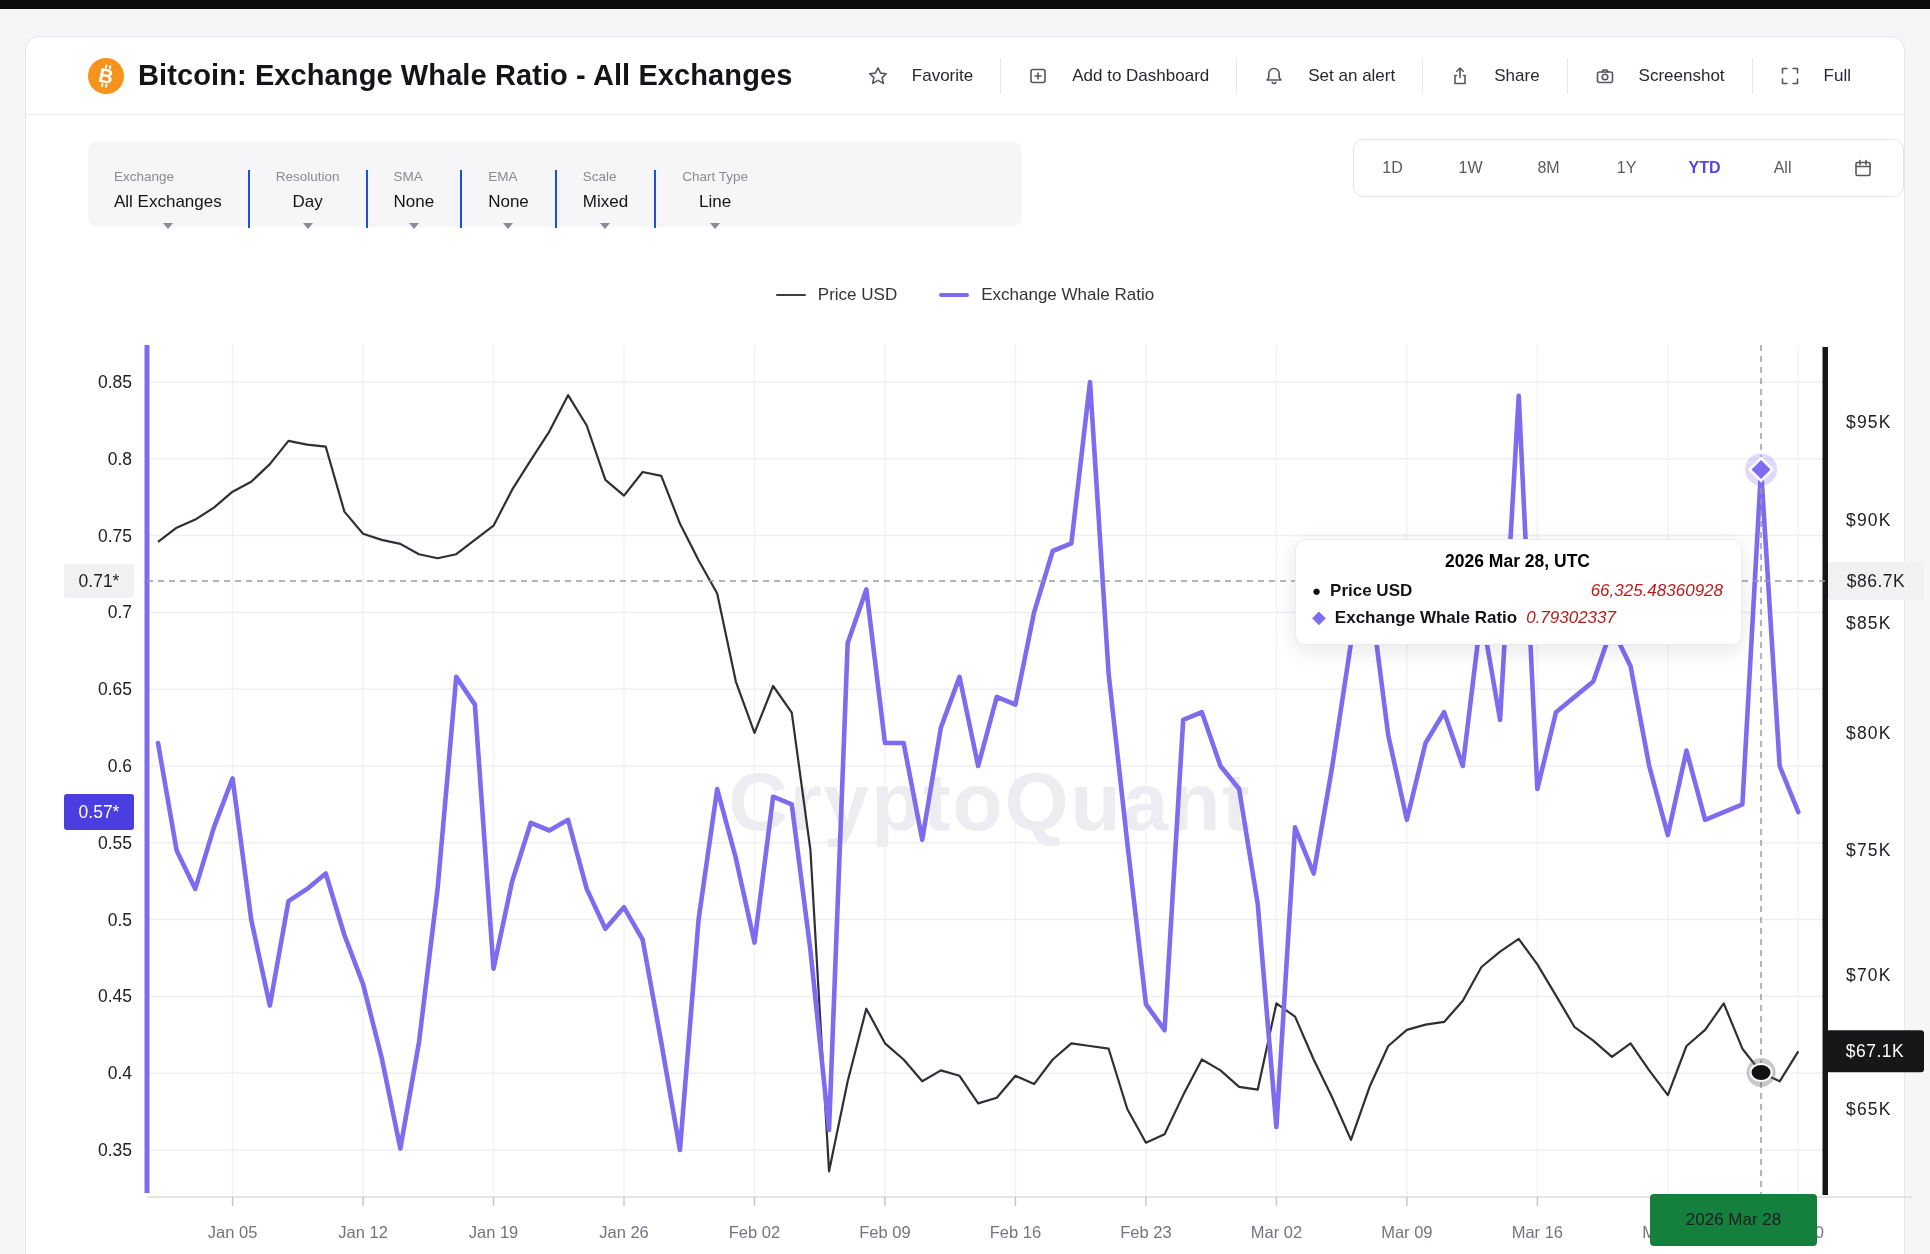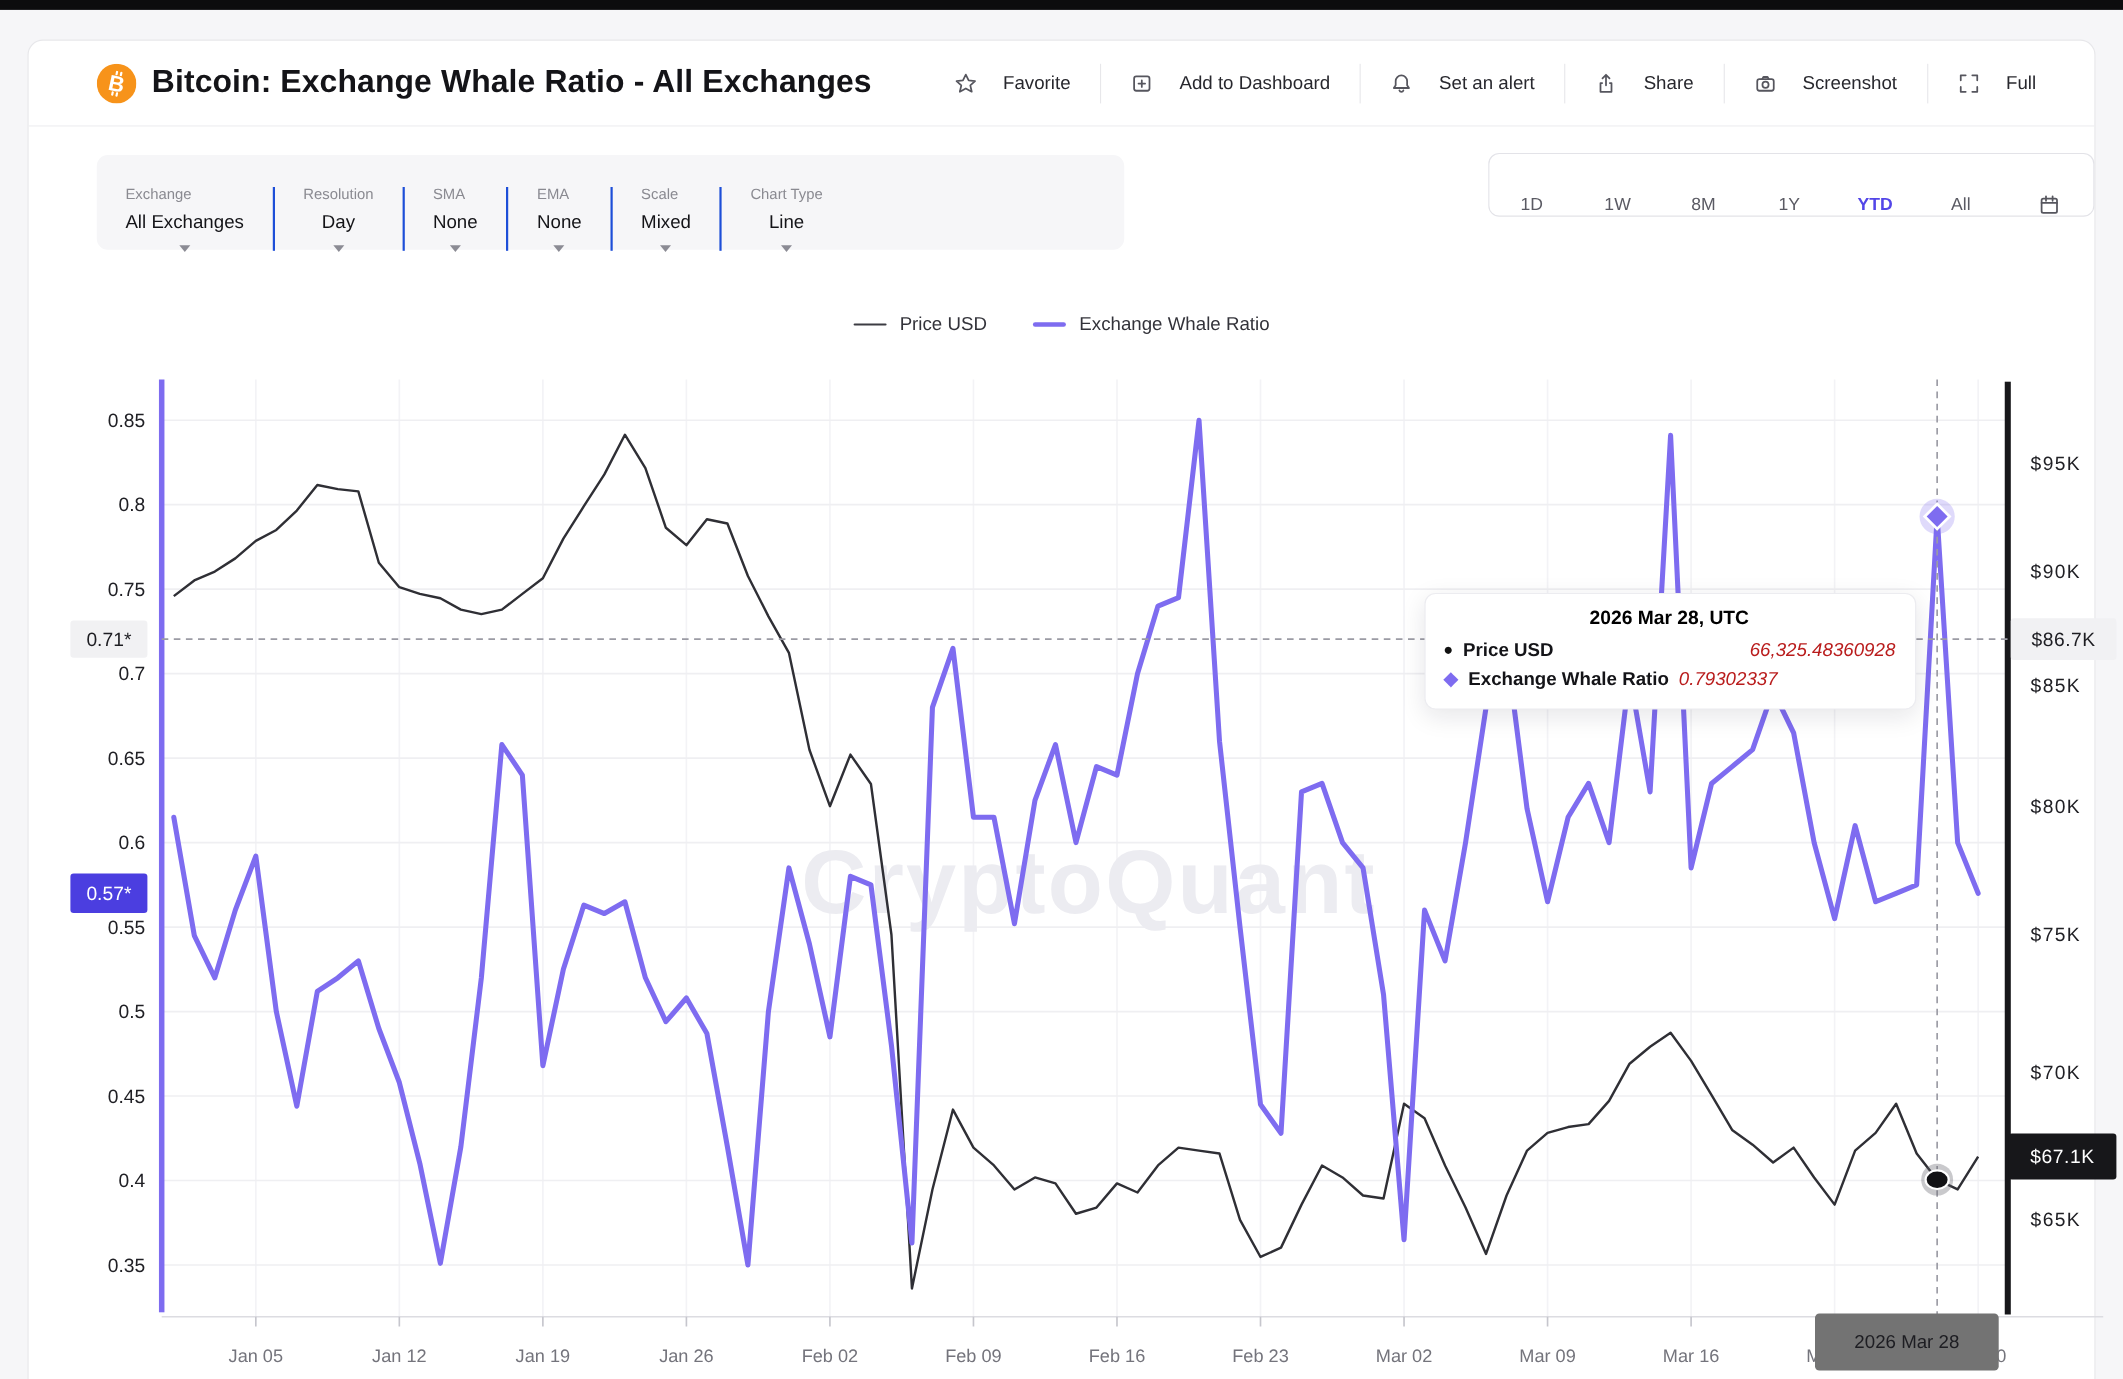--- a/index.html
+++ b/index.html
@@ -25,38 +25,38 @@
   .fgroup { display:flex; flex-direction:column; justify-content:center; gap:8px;
             padding:0 26px; height:58px; cursor:pointer;margin-top:30px; }
   .fgroup + .fgroup { border-left:2px solid #1d4ed8; }
   .flabel { font-size:13.5px; color:#8a8a91; }
   .fvalue { display:flex; align-items:center; gap:11px; font-size:17px; color:#141418; font-weight:500;flex-direction:column; }
   .caret { width:0; height:0; border-left:5.5px solid transparent; border-right:5.5px solid transparent;
            border-top:6.5px solid #8b8b94; }
   
   .ranges { position:absolute; left:1327px; top:102px; width:551px; height:58px;
             border:1px solid #e3e3e8; border-radius:10px; background:#fff;
-            display:flex; align-items:flex-end; overflow:hidden; }
+            display:flex; align-items:center; overflow:hidden; }
   .rcell { flex:1; display:flex; align-items:center; justify-content:center;
            font-size:16px; color:#5a5a63; cursor:pointer; }
   .rcell.active { color:#5346e8; font-weight:bold; }
   .rsep { width:1px; background:#ebebee; margin:15px 0; }
   .calcell { flex:1.05; }
   
   .legend { position:absolute; left:0; top:248px; width:100%; display:flex;
             justify-content:center; gap:42px; font-size:17px; color:#33333a; }
   .lgitem { display:flex; align-items:center; gap:12px; cursor:pointer; }
   .lgswatch { width:30px; height:3.5px; border-radius:2px; }
   
   #chart-canvas { position:absolute; left:0; top:0; width:1930px; height:1254px;
                   z-index:2; pointer-events:none;
                   font-family:"Liberation Sans", sans-serif; }
   
   .datebox { position:absolute; left:1650px; top:1194px; width:167px; height:52px;
-             background:#737373; border-radius:4px; z-index:6; text-align:center;
+             background:#15803d; border-radius:4px; z-index:6; text-align:center;
              line-height:52px; font-size:17px; color:#1d1d22; font-weight:500; }
   
   .tooltip { position:absolute; left:1295px; top:539px; width:447px; z-index:10;
              background:#fff; border:1px solid #ececf0; border-radius:10px;
              box-shadow:0 6px 22px rgba(20,20,40,.10); padding:11px 18px 13px 16px; }
   .tt-title { text-align:center; font-weight:bold; font-size:17.5px; color:#000000; margin-bottom:5px; }
   .tt-row { display:flex; align-items:center; gap:9px; font-size:17px; line-height:27px; }
   .tt-marker { font-size:15px; }
   .tt-label { font-weight:bold; color:#141418; }
   .tt-val { color:#b91c1c;font-style:italic; }

